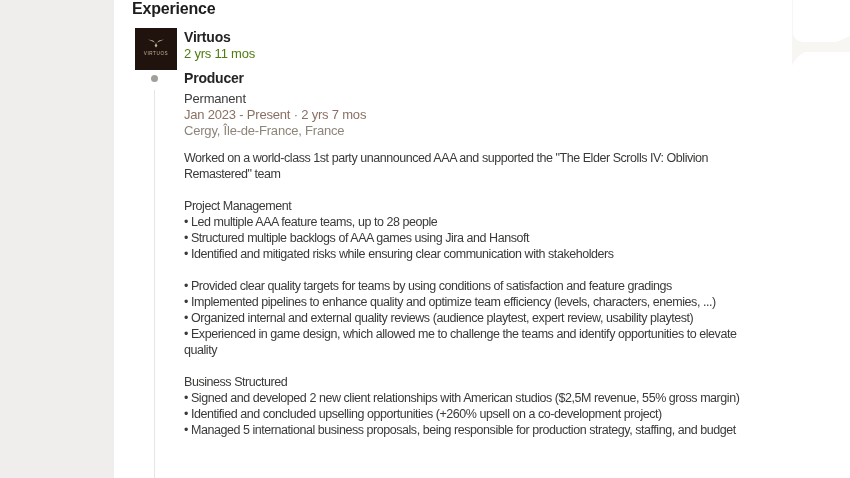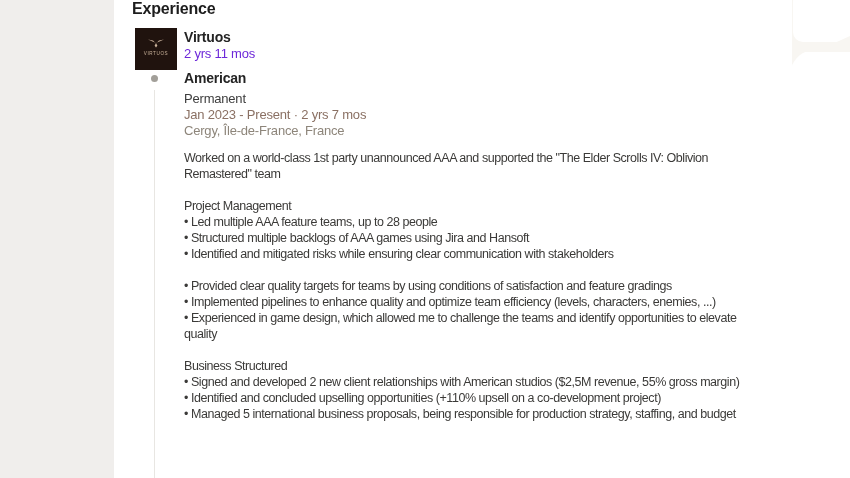--- a/index.html
+++ b/index.html
@@ -23,21 +23,21 @@
   .company-logo {
     position:absolute; left:21px; top:28px; width:42px; height:42px;
     background:#20130e; display:flex; align-items:center; justify-content:center;
   }
   .company-name {
     position:absolute; left:70px; top:29px;
     font-size:14px; font-weight:700; color:#242424; letter-spacing:-0.2px;
   }
   .company-duration {
     position:absolute; left:70px; top:46px;
-    font-size:13px; color:#6d28d9; letter-spacing:-0.2px;
+    font-size:13px; color:#4d7c0f; letter-spacing:-0.2px;
   }
   .timeline-dot {
     position:absolute; left:37px; top:75px; width:7px; height:7px;
     border-radius:50%; background:#a29f99;
   }
   .timeline-line {
     position:absolute; left:40px; top:90px; width:1px; height:388px;
     background:#e8e6e2;
   }
   .role-title {
@@ -80,42 +80,43 @@
       <text x="19" y="24.5" text-anchor="middle" font-size="4.6" letter-spacing="0.6" fill="#c9b29a" font-family="Liberation Sans, sans-serif">VIRTUOS</text>
     </svg>
   </div>
 
   <div class="company-name">Virtuos</div>
   <div class="company-duration">2 yrs 11 mos</div>
 
   <div class="timeline-dot"></div>
   <div class="timeline-line"></div>
 
-  <div class="role-title">American</div>
+  <div class="role-title">Producer</div>
   <div class="role-type">Permanent</div>
   <div class="role-dates">Jan 2023 - Present · 2 yrs 7 mos</div>
   <div class="role-location">Cergy, Île-de-France, France</div>
 
   <div class="description">
       <div class="desc-line">Worked on a world-class 1st party unannounced AAA and supported the "The Elder Scrolls IV: Oblivion</div>
       <div class="desc-line">Remastered" team</div>
       <div class="desc-line"></div>
       <div class="desc-line">Project Management</div>
       <div class="desc-line">• Led multiple AAA feature teams, up to 28 people</div>
       <div class="desc-line">• Structured multiple backlogs of AAA games using Jira and Hansoft</div>
       <div class="desc-line">• Identified and mitigated risks while ensuring clear communication with stakeholders</div>
       <div class="desc-line"></div>
       <div class="desc-line">• Provided clear quality targets for teams by using conditions of satisfaction and feature gradings</div>
       <div class="desc-line">• Implemented pipelines to enhance quality and optimize team efficiency (levels, characters, enemies, ...)</div>
+      <div class="desc-line">• Organized internal and external quality reviews (audience playtest, expert review, usability playtest)</div>
       <div class="desc-line">• Experienced in game design, which allowed me to challenge the teams and identify opportunities to elevate</div>
       <div class="desc-line">quality</div>
       <div class="desc-line"></div>
       <div class="desc-line">Business Structured</div>
       <div class="desc-line">• Signed and developed 2 new client relationships with American studios ($2,5M revenue, 55% gross margin)</div>
-      <div class="desc-line">• Identified and concluded upselling opportunities (+110% upsell on a co-development project)</div>
+      <div class="desc-line">• Identified and concluded upselling opportunities (+260% upsell on a co-development project)</div>
       <div class="desc-line">• Managed 5 international business proposals, being responsible for production strategy, staffing, and budget</div>
     </div>
 
 </div>
 
 <div class="right-rail">
   <svg width="79" height="478" viewBox="0 0 79 478">
     <rect x="21" y="0" width="58" height="478" fill="#f8f6f2"></rect>
     <rect x="22" y="-8" width="64" height="50" rx="10" fill="#ffffff"></rect>
     <polygon points="79,36 59,45 79,54" fill="#f8f6f2"></polygon>

